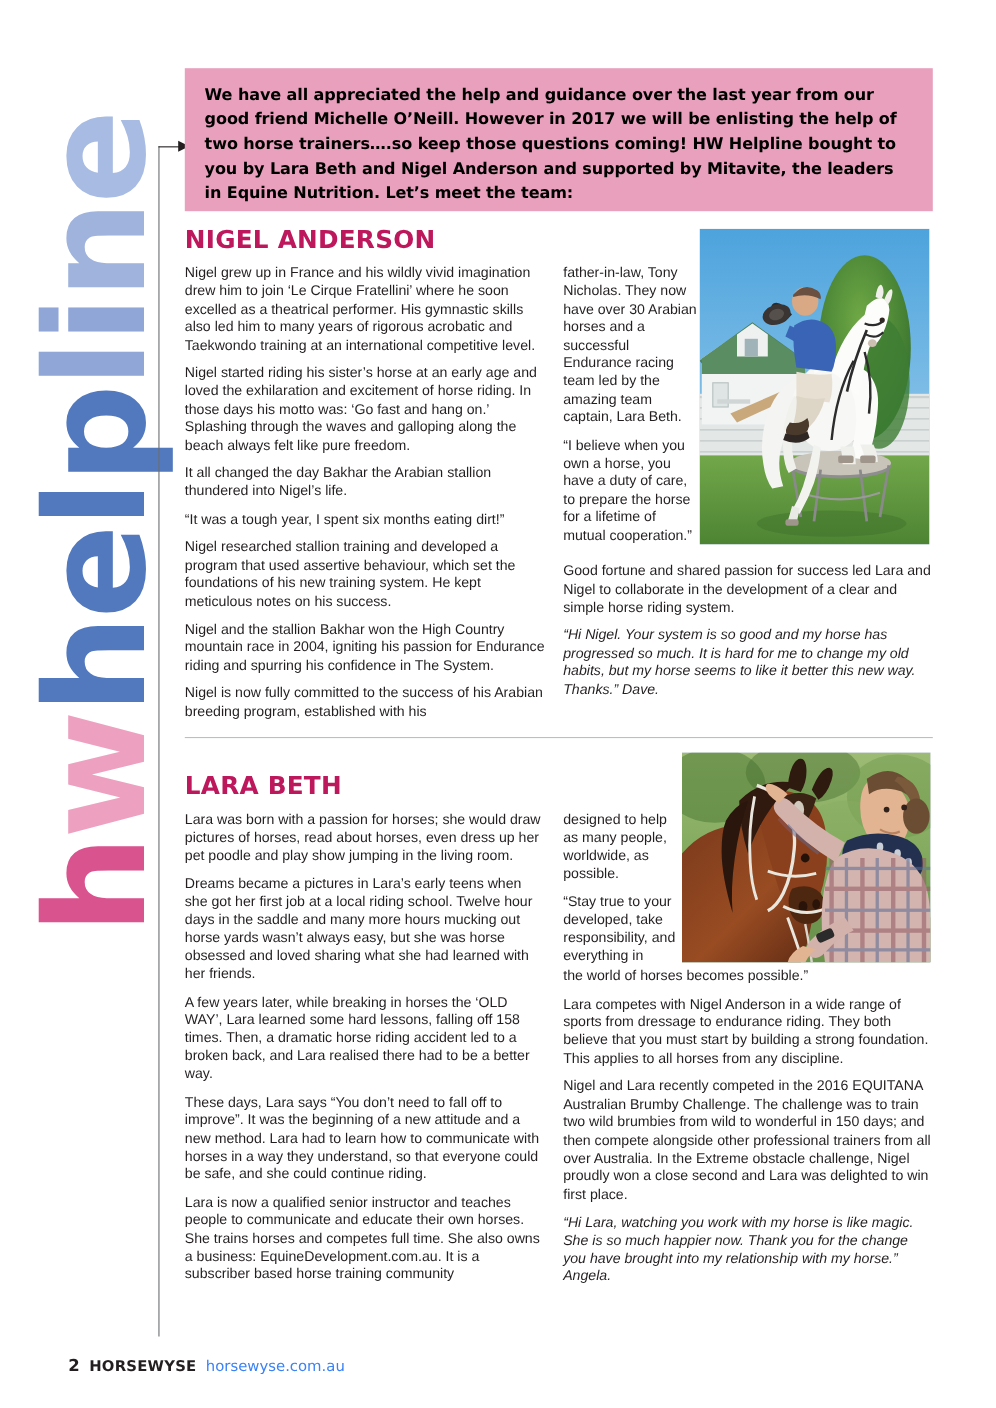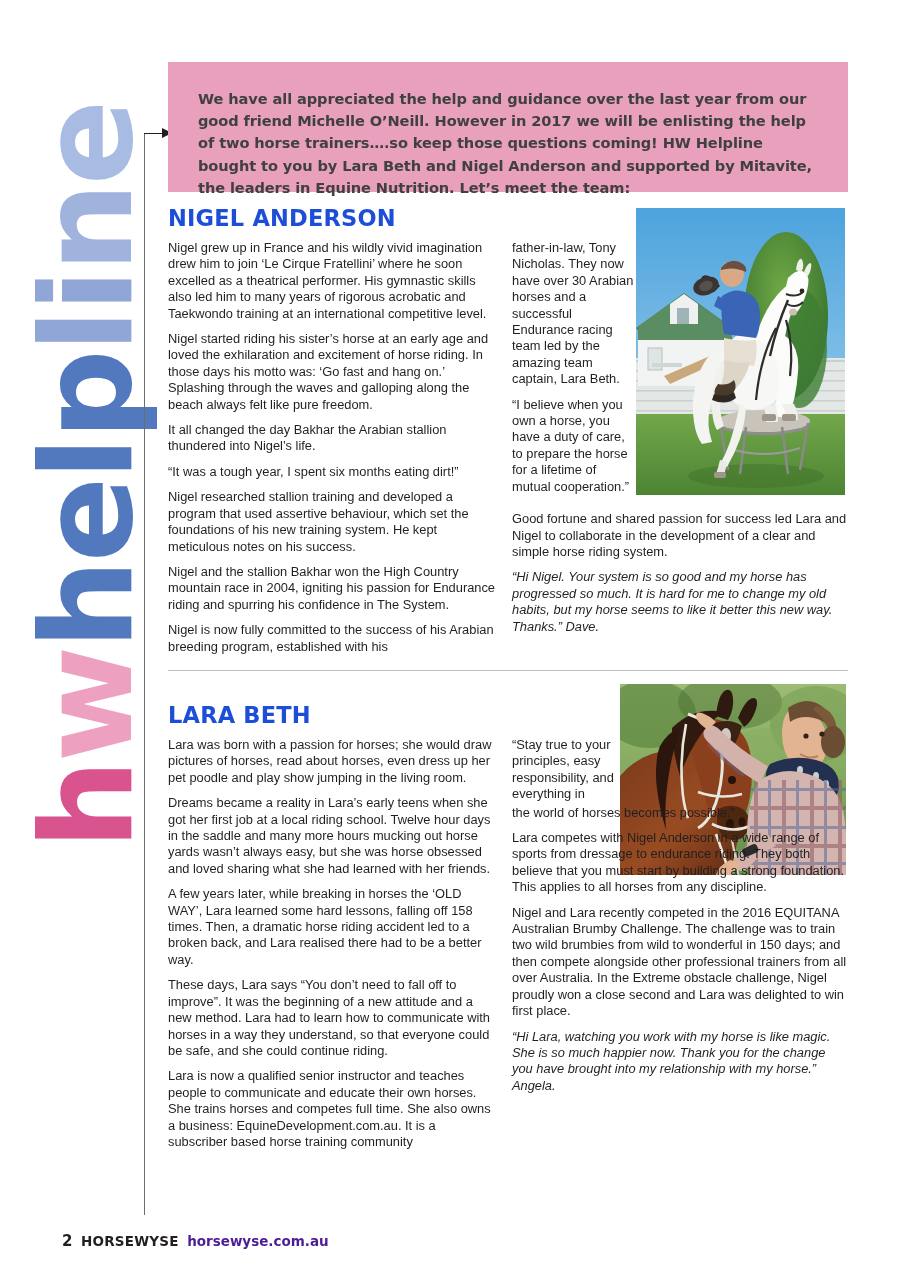--- a/index.html
+++ b/index.html
@@ -87,43 +87,43 @@
     position: absolute;
     left: 168px;
     top: 62px;
     width: 680px;
     height: 130px;
     background: #e8a0bc;
     box-sizing: border-box;
     padding: 14px 20px 10px 18px;
   }
   .intro-banner p {
-    margin: 12px;
-    color: #404040;
+    margin: 0;
+    color: #000000;
     font-family: "DejaVu Sans", sans-serif;
     font-weight: bold;
     font-size: 14.6px;
     line-height: 22.2px;
     letter-spacing: -0.1px;
   }
 
   
   .article {
     position: absolute;
     left: 168px;
     top: 205px;
     width: 680px;
   }
   .section-title {
     font-family: "DejaVu Sans", sans-serif;
     font-weight: bold;
     font-size: 22.5px;
     letter-spacing: 0.2px;
     margin: 0 0 9px 0;
-    color: #1d4ed8;
+    color: #be185d;
   }
   p.body {
     margin: 0 0 9px 0;
     font-size: 12.85px;
     line-height: 16.4px;
     color: #231f20;
     text-align: left;
   }
   p.body:last-child { margin-bottom: 0; }
   p.quote {
@@ -186,21 +186,21 @@
     position: absolute;
     left: 62px;
     top: 1232px;
     font-family: "DejaVu Sans", sans-serif;
     font-size: 13.5px;
     color: #231f20;
     white-space: nowrap;
   }
   .footer .page-no { font-weight: bold; font-size: 15px; }
   .footer .brand { font-weight: bold; letter-spacing: 0.2px; }
-  .footer .site { font-weight: bold; color: #4c1d95; }
+  .footer .site { font-weight: normal; color: #3b82f6; }
 </style>
 </head>
 <body>
 
 <div id="page">
 
   <div class="masthead">
     <div class="masthead-text"><span class="mh-h">h</span><span class="mh-w">w</span><span class="mh-h2">h</span><span class="mh-e">e</span><span class="mh-l">l</span><span class="mh-p">p</span><span class="mh-l2">l</span><span class="mh-i">i</span><span class="mh-n">n</span><span class="mh-e2">e</span></div>
   </div>
 
@@ -426,27 +426,28 @@
         <path d="M110 176 q-12 6 -14 15 l16 0 q4 -8 10 -12z" fill="#e2b492"></path>
       </g>
     </svg>
   </div>
 
   <div class="article" style="top: 686px; margin-top: 16px;">
     <h2 class="section-title">LARA BETH</h2>
     <div class="cols" style="height: 520px;">
       <div class="col-left">
         <p class="body">Lara was born with a passion for horses; she would draw pictures of horses, read about horses, even dress up her pet poodle and play show jumping in the living room.</p>
-        <p class="body">Dreams became a reality in Lara’s early teens when she got her first job at a local riding school. Twelve hour days in the saddle and many more hours mucking out horse yards wasn’t always easy, but she was horse obsessed and loved sharing what she had learned with her friends.</p>
+        <p class="body">Dreams became a pictures in Lara’s early teens when she got her first job at a local riding school. Twelve hour days in the saddle and many more hours mucking out horse yards wasn’t always easy, but she was horse obsessed and loved sharing what she had learned with her friends.</p>
         <p class="body">A few years later, while breaking in horses the ‘OLD WAY’, Lara learned some hard lessons, falling off 158 times. Then, a dramatic horse riding accident led to a broken back, and Lara realised there had to be a better way.</p>
         <p class="body">These days, Lara says “You don’t need to fall off to improve”. It was the beginning of a new attitude and a new method. Lara had to learn how to communicate with horses in a way they understand, so that everyone could be safe, and she could continue riding.</p>
         <p class="body">Lara is now a qualified senior instructor and teaches people to communicate and educate their own horses. She trains horses and competes full time. She also owns a business: EquineDevelopment.com.au. It is a subscriber based horse training community</p>
       </div>
       <div class="col-right">
-        <p class="body lara-narrow" style="margin-bottom:2px;">“Stay true to your principles, easy responsibility, and everything in</p>
+        <p class="body lara-narrow">designed to help as many people, worldwide, as possible.</p>
+        <p class="body lara-narrow" style="margin-bottom:2px;">“Stay true to your developed, take responsibility, and everything in</p>
         <p class="body">the world of horses becomes possible.”</p>
         <p class="body">Lara competes with Nigel Anderson in a wide range of sports from dressage to endurance riding. They both believe that you must start by building a strong foundation. This applies to all horses from any discipline.</p>
         <p class="body">Nigel and Lara recently competed in the 2016 EQUITANA Australian Brumby Challenge. The challenge was to train two wild brumbies from wild to wonderful in 150 days; and then compete alongside other professional trainers from all over Australia. In the Extreme obstacle challenge, Nigel proudly won a close second and Lara was delighted to win first place.</p>
         <p class="body quote">“Hi Lara, watching you work with my horse is like magic. She is so much happier now. Thank you for the change you have brought into my relationship with my horse.”  Angela.</p>
       </div>
     </div>
   </div>
 
   <div class="footer">
     <span class="page-no">2</span>&nbsp;

